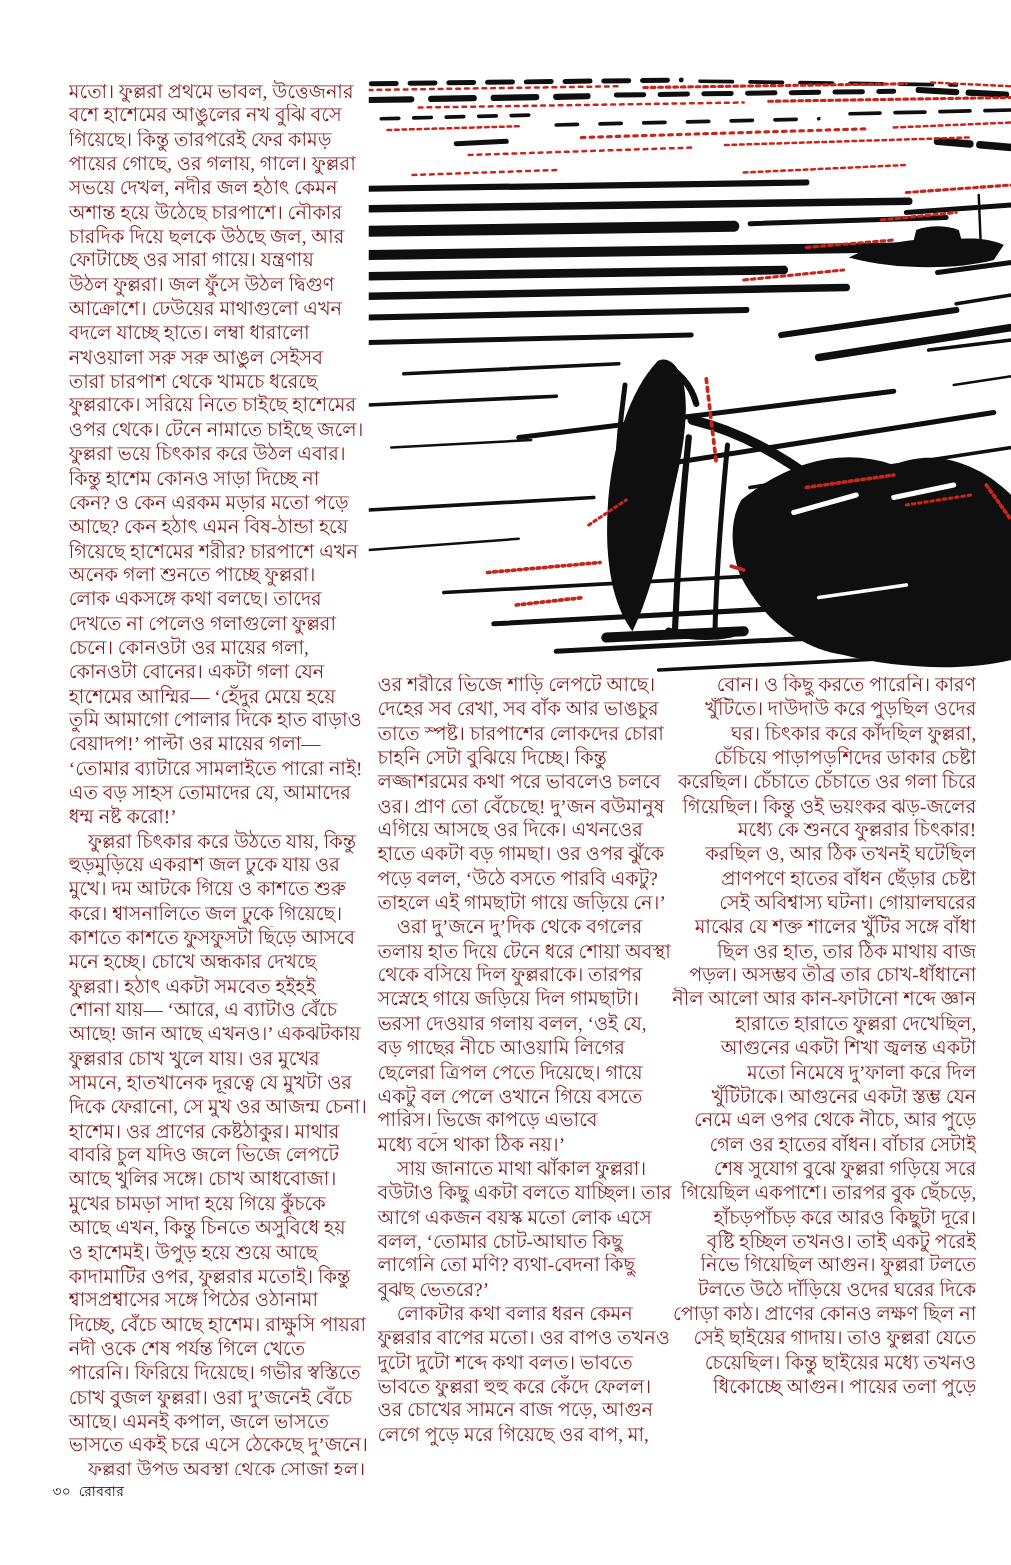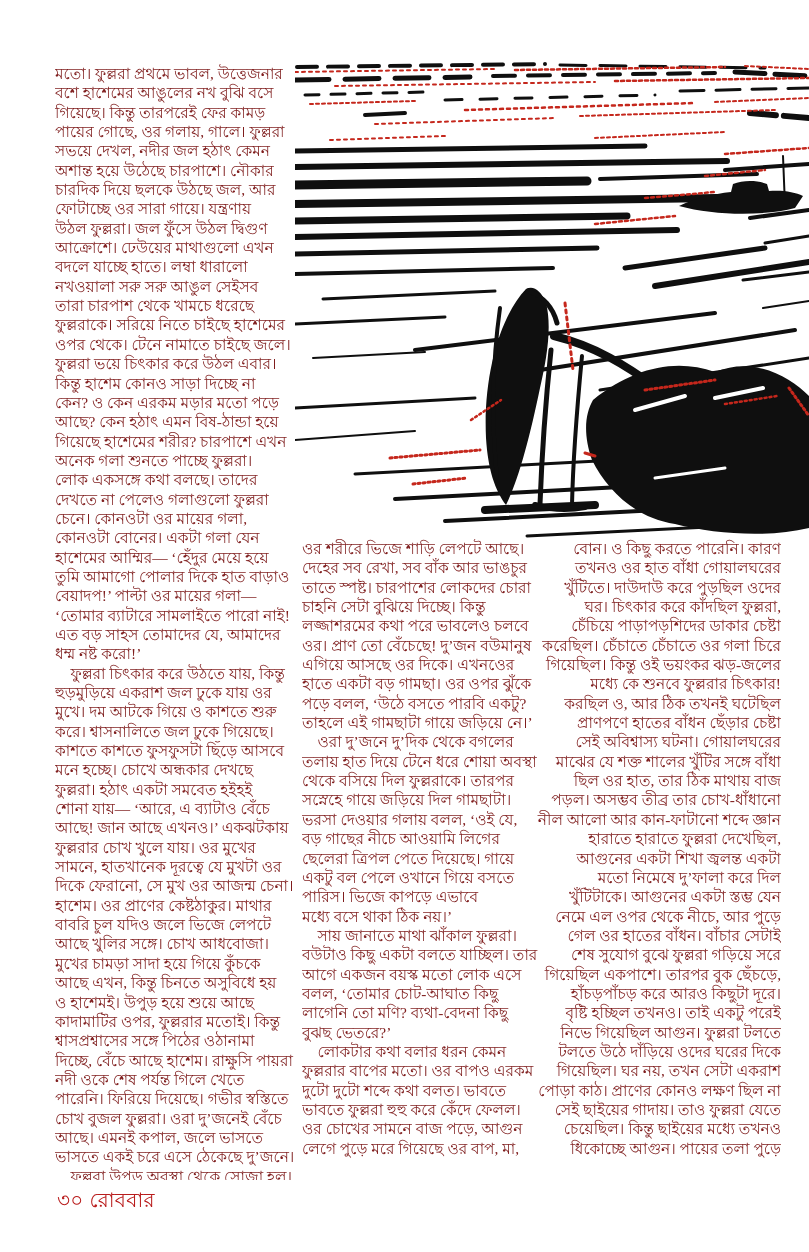--- a/index.html
+++ b/index.html
@@ -5,21 +5,21 @@
   html,body{margin:0;padding:0;background:#ffffff;}
   body{width:809px;height:1252px;position:relative;font-family:"Liberation Serif","DejaVu Serif",serif;}
   .page{position:absolute;inset:0;background:#fff;}
   .col{position:absolute;color:#7f1d1d;font-size:15.4px;line-height:19.35px;overflow:hidden;}
   .col-left{left:55px;top:64px;width:240px;height:1116px;}
   .col-middle{left:287px;top:539px;width:238px;height:640px;margin-left:15px;}
   .col-right{left:536px;top:539px;width:245px;height:640px;text-align:right;}
   .tline{white-space:pre-wrap;height:19.35px;overflow:hidden;}
   .illustration{position:absolute;left:295px;top:58px;width:514px;height:482px;}
   .illustration svg{display:block;width:100%;height:100%;}
-  .footer{position:absolute;left:57px;top:1185px;font-size:20px;color:#b91c1c;letter-spacing:.3px;}
+  .footer{position:absolute;left:42px;top:1185px;font-size:11px;color:#000000;letter-spacing:.3px;}
   .footer span{margin-right:6px;}
 </style>
 </head>
 <body>
 
 <div class="page">
 
   <div class="col col-left">
       <div class="tline">মতো। ফুল্লরা প্রথমে ভাবল, উত্তেজনার</div>
       <div class="tline">বশে হাশেমের আঙুলের নখ বুঝি বসে</div>
@@ -208,30 +208,29 @@
       <div class="tline">একটু বল পেলে ওখানে গিয়ে বসতে</div>
       <div class="tline">পারিস। ভিজে কাপড়ে এভাবে কাদামাটির</div>
       <div class="tline">মধ্যে বসে থাকা ঠিক নয়।’</div>
       <div class="tline"> সায় জানাতে মাথা ঝাঁকাল ফুল্লরা। অন্য</div>
       <div class="tline">বউটাও কিছু একটা বলতে যাচ্ছিল। তার</div>
       <div class="tline">আগে একজন বয়স্ক মতো লোক এসে</div>
       <div class="tline">বলল, ‘তোমার চোট-আঘাত কিছু</div>
       <div class="tline">লাগেনি তো মণি? ব্যথা-বেদনা কিছু</div>
       <div class="tline">বুঝছ ভেতরে?’</div>
       <div class="tline"> লোকটার কথা বলার ধরন কেমন</div>
-      <div class="tline">ফুল্লরার বাপের মতো। ওর বাপও এরকম</div>
+      <div class="tline">ফুল্লরার বাপের মতো। ওর বাপও তখনও</div>
       <div class="tline">দুটো দুটো শব্দে কথা বলত। ভাবতে</div>
       <div class="tline">ভাবতে ফুল্লরা হুহু করে কেঁদে ফেলল।</div>
       <div class="tline">ওর চোখের সামনে বাজ পড়ে, আগুন</div>
       <div class="tline">লেগে পুড়ে মরে গিয়েছে ওর বাপ, মা,</div>
     </div>
 
   <div class="col col-right">
       <div class="tline">বোন। ও কিছু করতে পারেনি। কারণ</div>
-      <div class="tline">তখনও ওর হাত বাঁধা গোয়ালঘরের</div>
       <div class="tline">খুঁটিতে। দাউদাউ করে পুড়ছিল ওদের</div>
       <div class="tline">ঘর। চিৎকার করে কাঁদছিল ফুল্লরা,</div>
       <div class="tline">চেঁচিয়ে পাড়াপড়শিদের ডাকার চেষ্টা</div>
       <div class="tline">করেছিল। চেঁচাতে চেঁচাতে ওর গলা চিরে</div>
       <div class="tline">গিয়েছিল। কিন্তু ওই ভয়ংকর ঝড়-জলের</div>
       <div class="tline">মধ্যে কে শুনবে ফুল্লরার চিৎকার!</div>
       <div class="tline">করছিল ও, আর ঠিক তখনই ঘটেছিল</div>
       <div class="tline">প্রাণপণে হাতের বাঁধন ছেঁড়ার চেষ্টা</div>
       <div class="tline">সেই অবিশ্বাস্য ঘটনা। গোয়ালঘরের</div>
       <div class="tline">মাঝের যে শক্ত শালের খুঁটির সঙ্গে বাঁধা</div>
@@ -243,21 +242,20 @@
       <div class="tline">মতো নিমেষে দু’ফালা করে দিল</div>
       <div class="tline">খুঁটিটাকে। আগুনের একটা স্তম্ভ যেন</div>
       <div class="tline">নেমে এল ওপর থেকে নীচে, আর পুড়ে</div>
       <div class="tline">গেল ওর হাতের বাঁধন। বাঁচার সেটাই</div>
       <div class="tline">শেষ সুযোগ বুঝে ফুল্লরা গড়িয়ে সরে</div>
       <div class="tline">গিয়েছিল একপাশে। তারপর বুক ছেঁচড়ে,</div>
       <div class="tline">হাঁচড়পাঁচড় করে আরও কিছুটা দূরে।</div>
       <div class="tline"> বৃষ্টি হচ্ছিল তখনও। তাই একটু পরেই</div>
       <div class="tline">নিভে গিয়েছিল আগুন। ফুল্লরা টলতে</div>
       <div class="tline">টলতে উঠে দাঁড়িয়ে ওদের ঘরের দিকে</div>
-      <div class="tline">গিয়েছিল। ঘর নয়, তখন সেটা একরাশ</div>
       <div class="tline">পোড়া কাঠ। প্রাণের কোনও লক্ষণ ছিল না</div>
       <div class="tline">সেই ছাইয়ের গাদায়। তাও ফুল্লরা যেতে</div>
       <div class="tline">চেয়েছিল। কিন্তু ছাইয়ের মধ্যে তখনও</div>
       <div class="tline">ধিকোচ্ছে আগুন। পায়ের তলা পুড়ে</div>
     </div>
 
   <div class="footer">
     <span>৩০</span><span>রোববার</span>
   </div>
 

